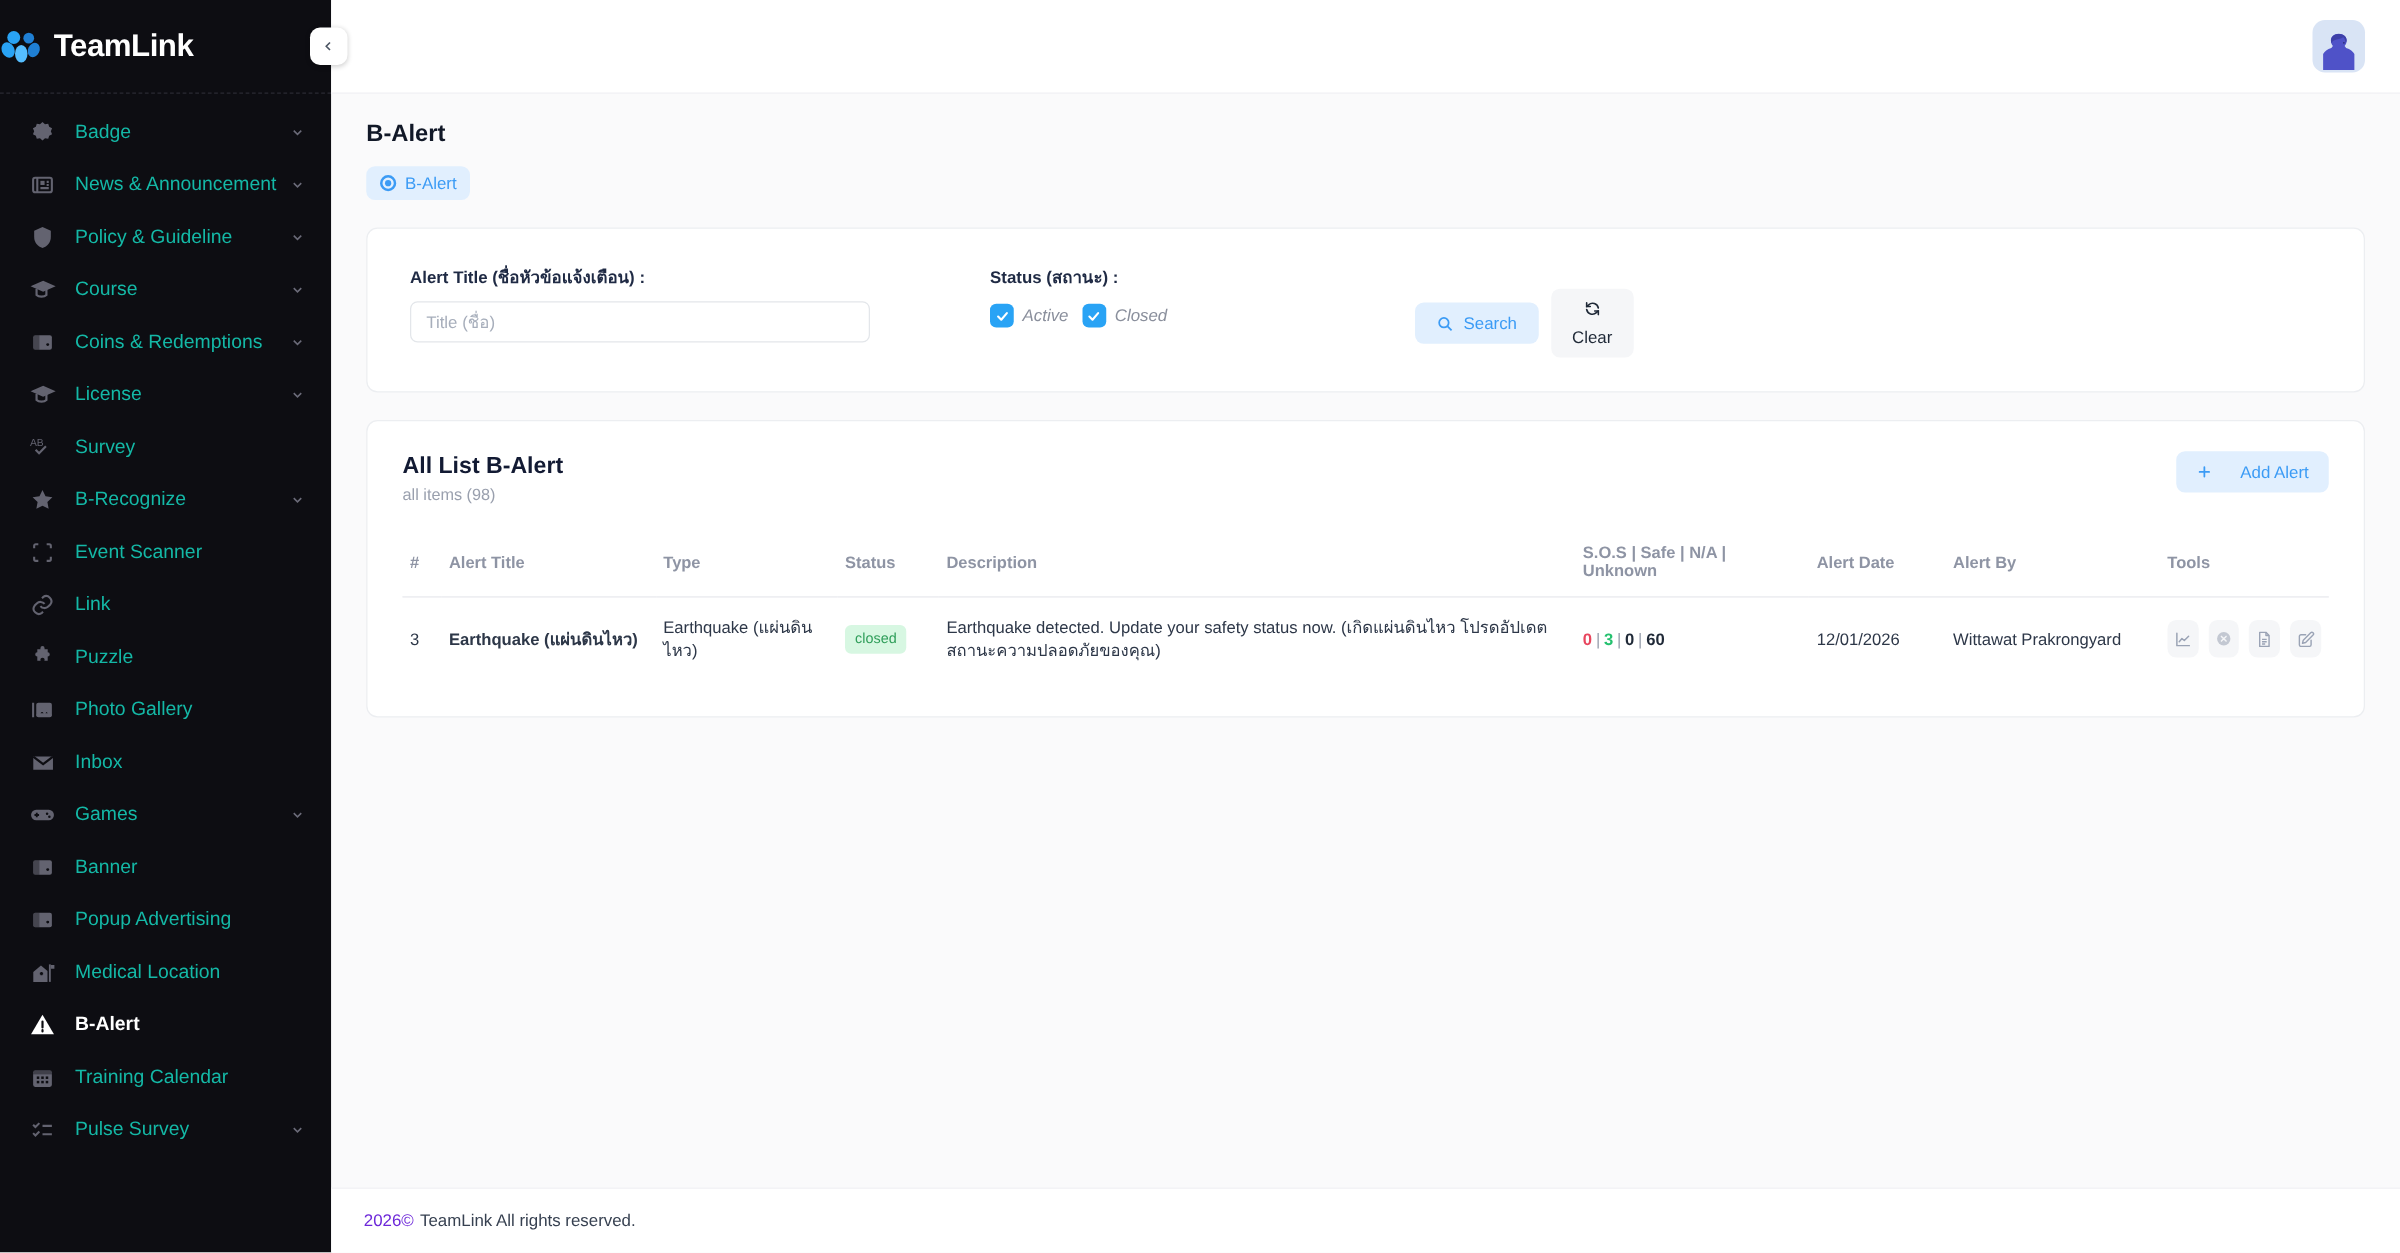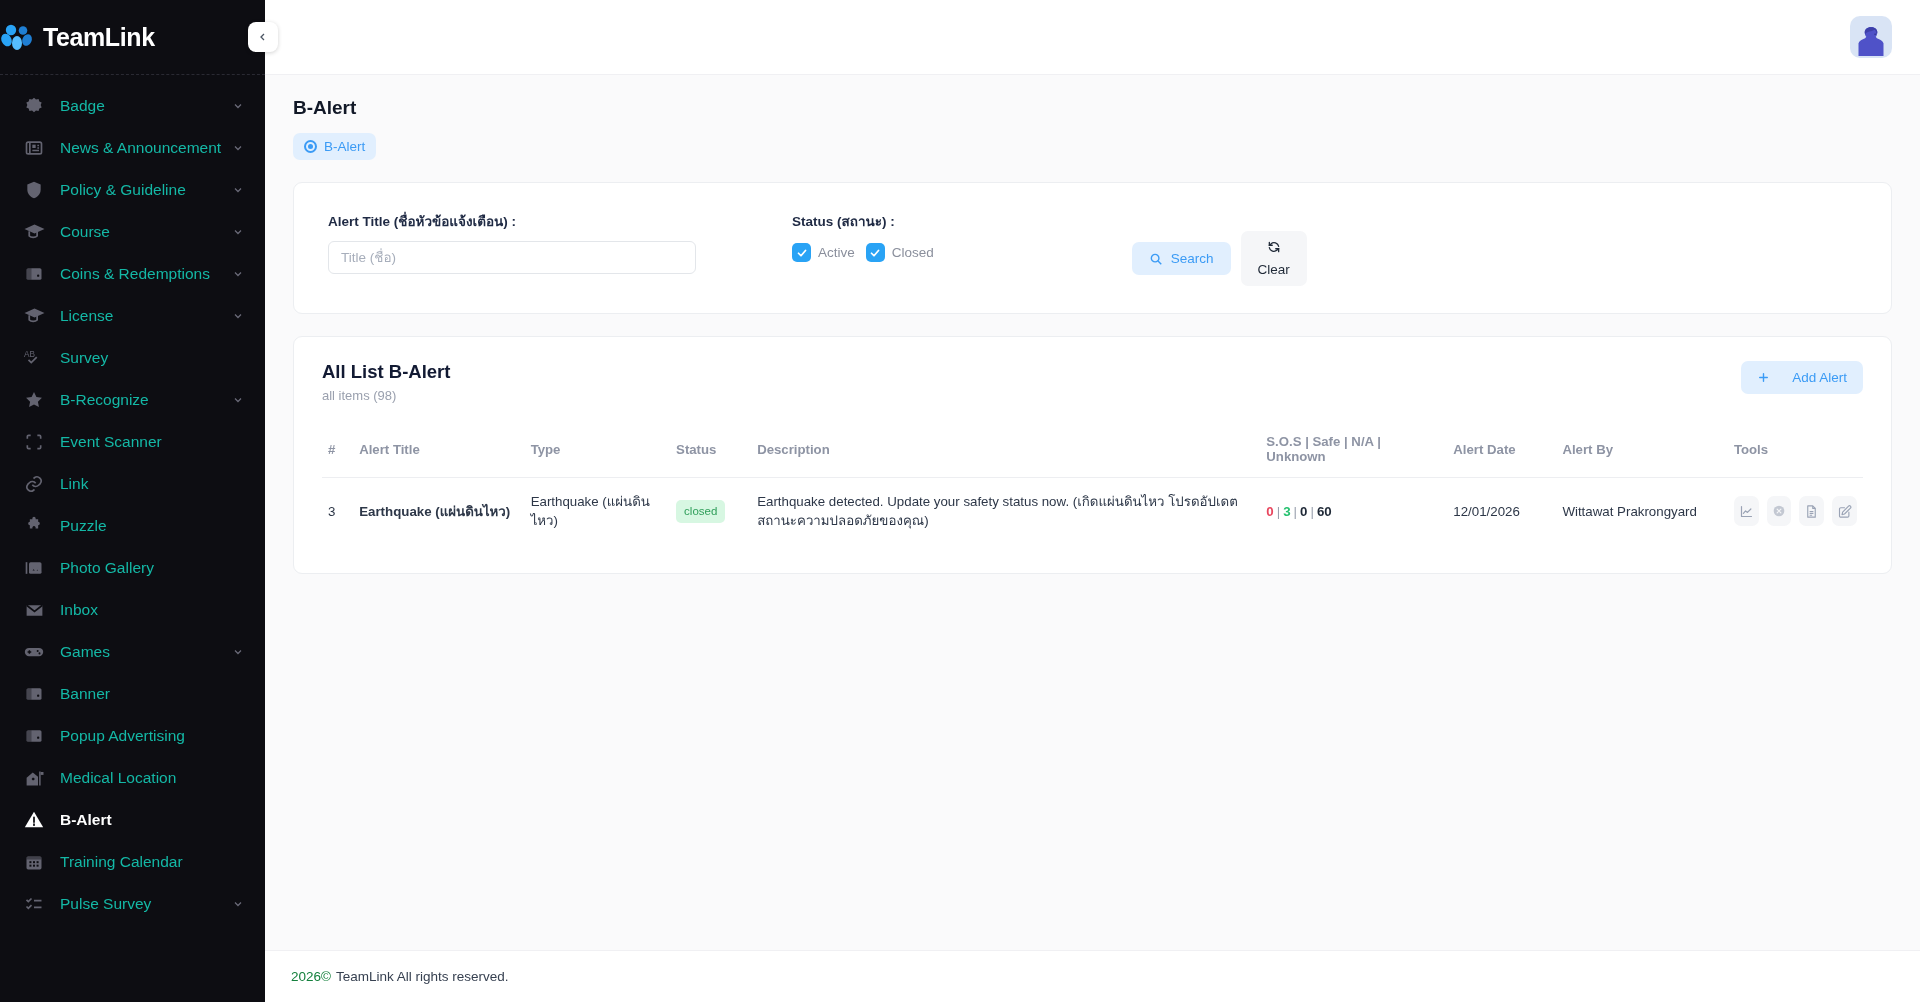--- a/index.html
+++ b/index.html
@@ -104,21 +104,21 @@
   .filter-card { padding: 27px 34px 27px 34px; display: flex; align-items: flex-start; }
   .field-group { margin-right: 20px; }
   .field-label { font-size: 13.5px; font-weight: bold; color: #1f2a44; margin-bottom: 9px; display:block; }
   .title-input {
     width: 368px; height: 33px; border: 1px solid #e3e6ea; border-radius: 6px;
     padding: 0 12px; font-size: 13.5px; color: #374151;
     font-family: "Liberation Sans", sans-serif; background:#fff; outline:none;
   }
   .title-input::placeholder { color: #a7aebb; }
   .status-group { margin-left: 76px; }
-  .checks { display: flex; align-items: center; gap: 11px; padding-top: 2px; }
+  .checks { display: flex; align-items: center; gap: 11px; padding-top: 2px; font-style: italic; }
   .chk-wrap { display: flex; align-items: center; gap: 7px; cursor: pointer; }
   .chk {
     width: 19px; height: 19px; border-radius: 5px; background: #29a3f5;
     display: flex; align-items: center; justify-content: center;
     color: #fff; font-size: 12px; line-height: 1;
   }
   .chk-lbl { font-size: 13.5px; color: #8a8f9c; }
   .btns { display: flex; align-items: center; gap: 10px; margin-left: 178px; padding-top: 21px; }
   .btn {
     display:inline-flex; align-items:center; gap: 8px;
@@ -175,21 +175,21 @@
     color: #9aa3b5; cursor: pointer;
   }
   .tool-btn.disabled { color: #c3c8d2; cursor: default; }
 
   
   .footer {
     position: absolute; left: 0; bottom: 0; width: 100%;
     height: 52px; background: #ffffff; border-top: 1px solid #f0f0f3;
     display: flex; align-items: center; padding-left: 26px;
   }
-  .footer .yr { color: #15803d; font-size: 13.5px; }
+  .footer .yr { color: #6d28d9; font-size: 13.5px; }
   .footer .txt { color: #374151; font-size: 13.5px; margin-left: 5px; }
   svg { display: block; }
 </style>
 </head>
 <body>
 
 <div class="app">
 
   <aside class="sidebar">
     <div class="brand">

